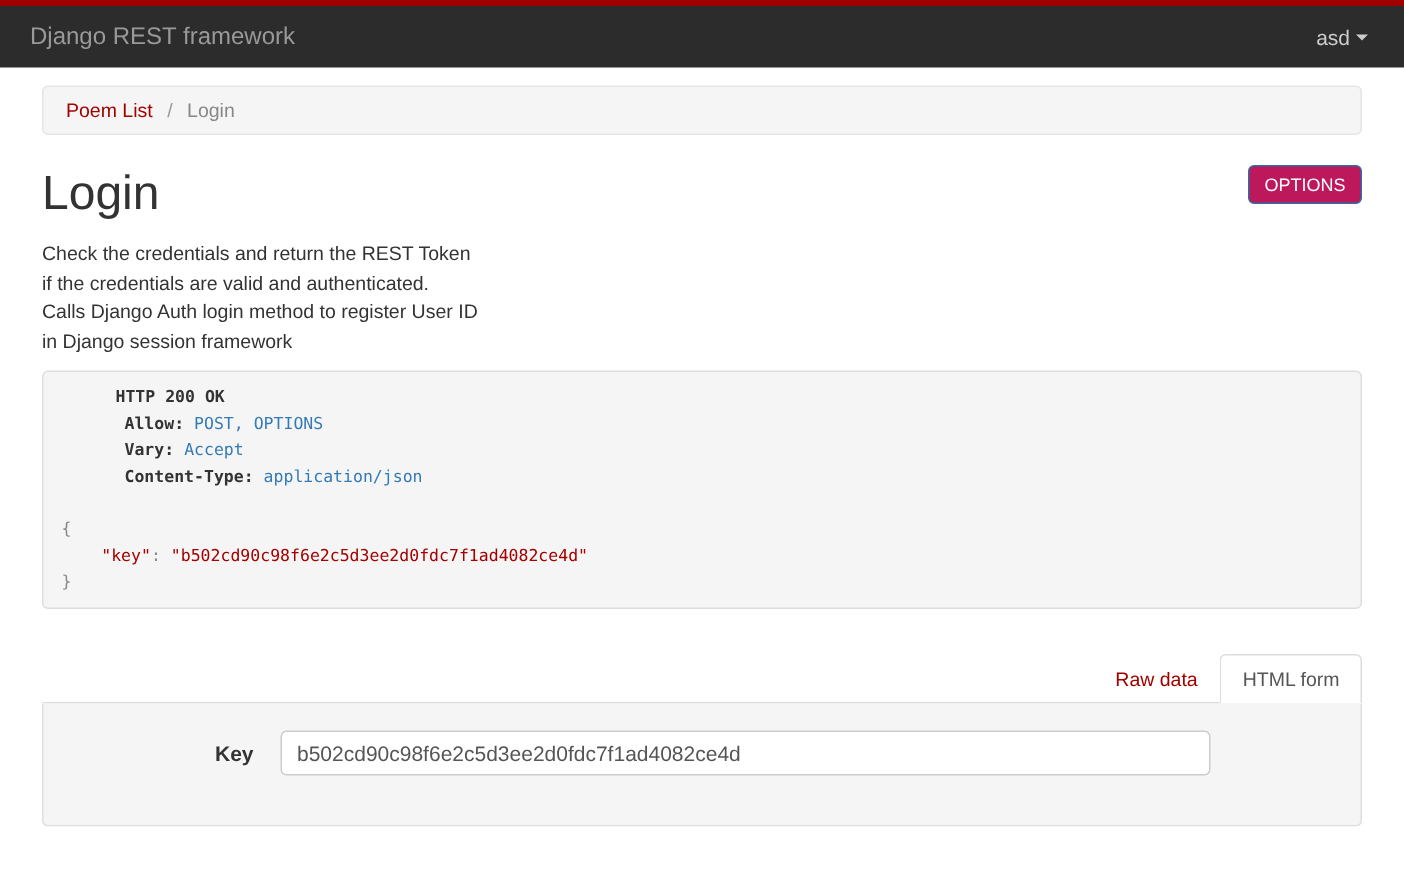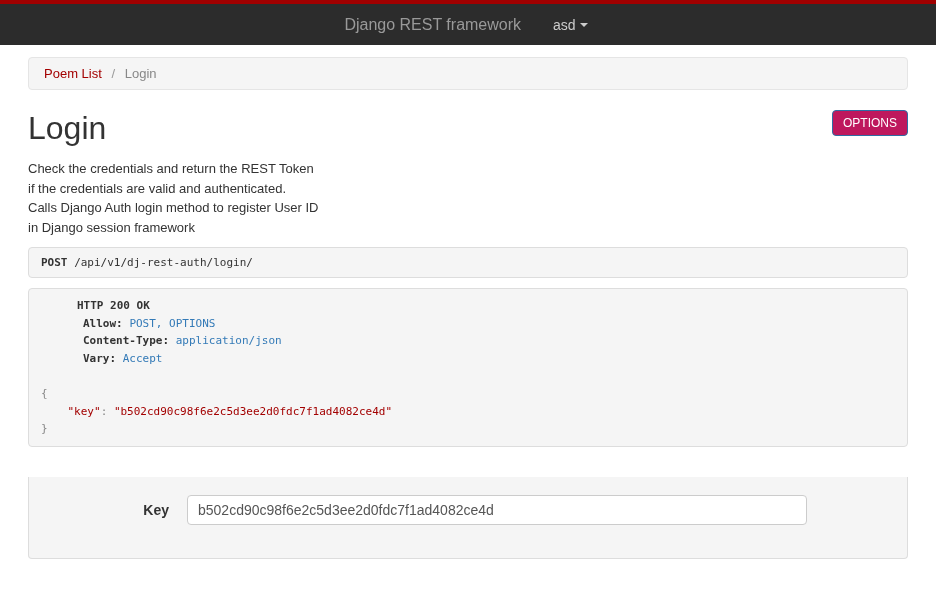--- a/index.html
+++ b/index.html
@@ -1,18 +1,18 @@
 <!DOCTYPE html>
 <html><head>
 <meta charset="utf-8">
 <style>
 * { box-sizing: border-box; margin: 0; padding: 0; }
 body { font-family: "Helvetica Neue", Helvetica, Arial, sans-serif; font-size: 14px; color: #333; background: #fff; }
 .red-bar { height: 4px; background: #a00000; }
-.navbar { background: #2c2c2c; height: 41px; display: flex; align-items: center; padding: 0 12px; justify-content: center; gap: 32px; }
+.navbar { background: #2c2c2c; height: 41px; display: flex; align-items: center; padding: 0 12px; justify-content: space-between; gap: 32px; }
 .navbar-brand { color: #999; font-size: 16px; padding-left: 8px; }
 .navbar-user { color: #ccc; font-size: 14px; display: flex; align-items: center; gap: 4px; cursor: pointer; padding-right: 12px; }
 .caret { display: inline-block; width: 0; height: 0; border-left: 4px solid transparent; border-right: 4px solid transparent; border-top: 4px solid #ccc; }
 .container { max-width: 880px; margin: 0 auto; padding: 12px 0; }
 .breadcrumb { background: #f5f5f5; border: 1px solid #e5e5e5; border-radius: 4px; padding: 8px 15px; margin-bottom: 20px; font-size: 13px; }
 .breadcrumb a { color: #a30000; text-decoration: none; }
 .breadcrumb .sep { color: #999; margin: 0 6px; }
 .breadcrumb .active { color: #888; }
 .page-header { display: flex; justify-content: space-between; align-items: flex-start; margin-bottom: 12px; }
 h1 { font-size: 32px; font-weight: 500; color: #333; }
@@ -69,48 +69,48 @@
     <p></p>
       <pre>Check the credentials and return the REST Token
 if the credentials are valid and authenticated.
 Calls Django Auth login method to register User ID
 in Django session framework</pre>
       <p></p>
     <p></p>
       <p></p>
   </div>
 
-  <div class="request-info">
-    <span class="method">POST</span>
-    <span>/api/v1/dj-rest-auth/login/</span>
-  </div>
 
   <div class="response-info">
     <div class="status">HTTP 200 OK</div>
     <div>
       <span class="hdr-name">Allow:</span>
       <span class="hdr-val">POST, OPTIONS</span>
     </div>
     <div>
+      <span class="hdr-name">Vary:</span>
+      <span class="hdr-val">Accept</span>
+    </div>
+    <div>
       <span class="hdr-name">Content-Type:</span>
       <span class="hdr-val">application/json</span>
-    </div>
-    <div>
-      <span class="hdr-name">Vary:</span>
-      <span class="hdr-val">Accept</span>
     </div>
     <br>
     <div class="brace">{</div>
     <div>
       &nbsp;&nbsp;&nbsp;&nbsp;<span class="json-key">"key"</span><span class="brace">:</span>
       <span class="json-str">"b502cd90c98f6e2c5d3ee2d0fdc7f1ad4082ce4d"</span>
     </div>
     <div class="brace">}</div>
   </div>
 
+  <div class="tabs">
+    <div class="tab inactive">Raw data</div>
+    <div class="tab active">HTML form</div>
+  </div>
 
   <div class="form-panel">
     <div class="form-row">
       <label class="form-label">Key</label>
       <input type="text" class="form-input" value="b502cd90c98f6e2c5d3ee2d0fdc7f1ad4082ce4d" style="">
     </div>
 
   </div>
 
 </div>

